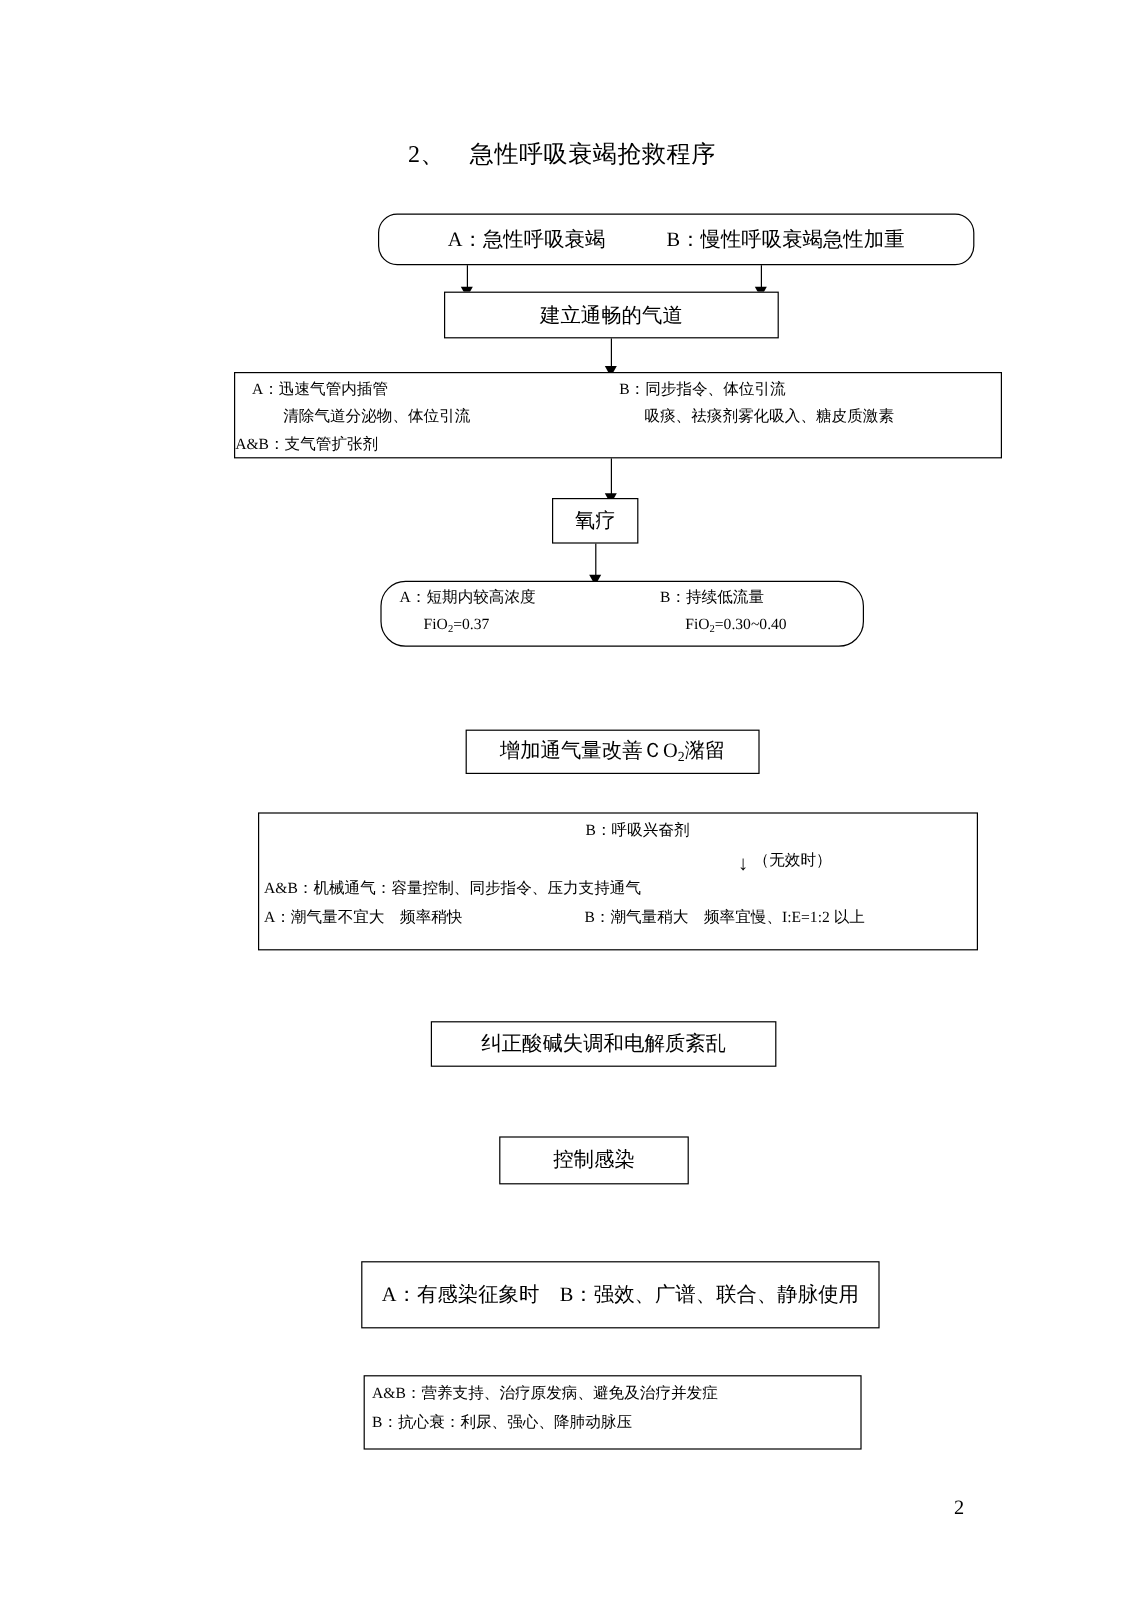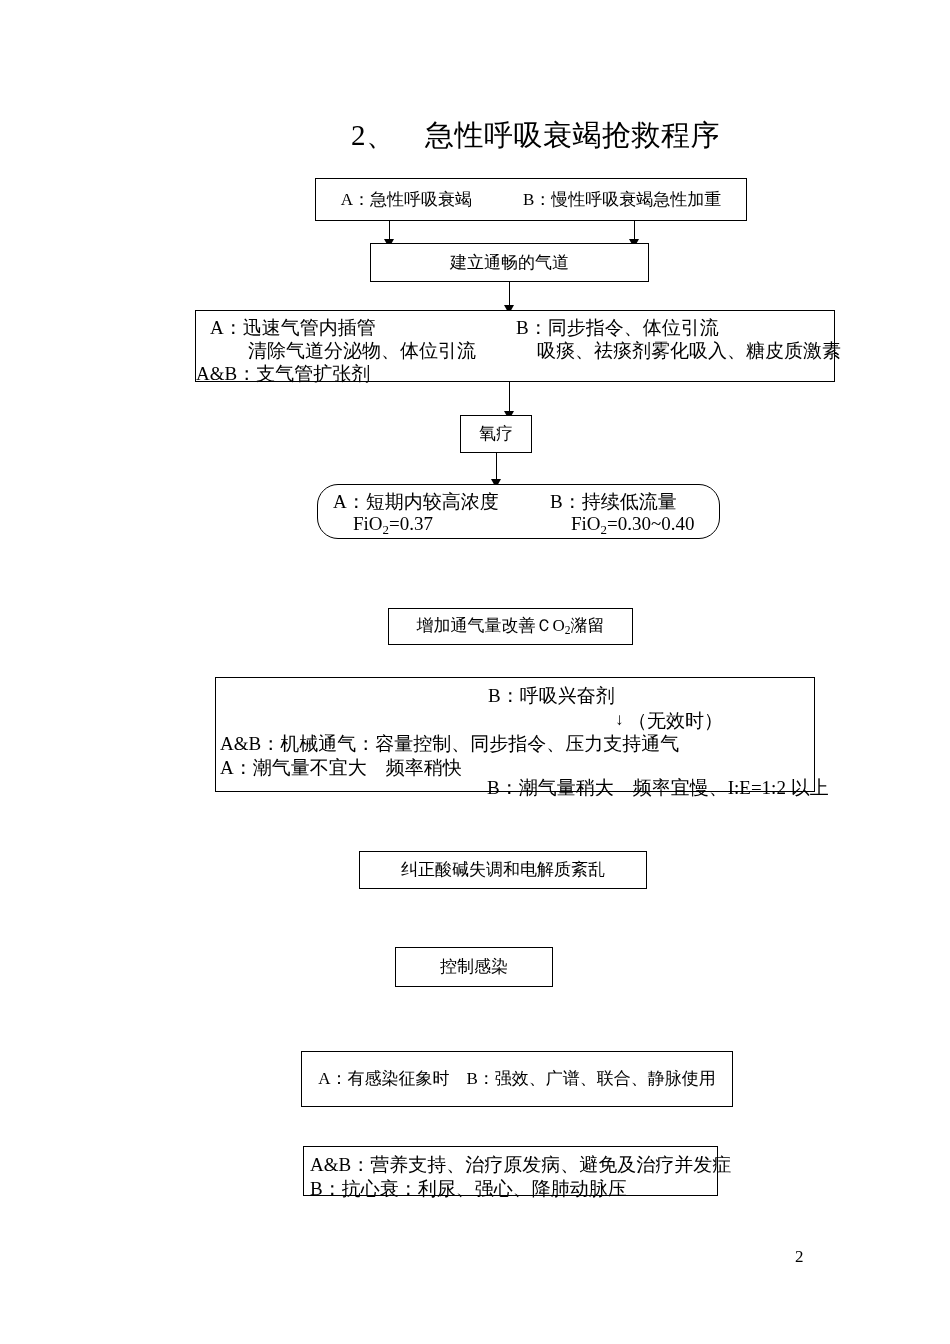--- a/index.html
+++ b/index.html
@@ -17,40 +17,40 @@
   }
 
   .page {
     position: absolute;
     inset: 0;
   }
 
   
   .doc-title {
     position: absolute;
-    left: 351px;
+    left: 340px;
     top: 117px;
-    font-size: 29px;
+    font-size: 20px;
     line-height: 1.25;
     white-space: pre;
     letter-spacing: 0.5px;
   }
 
   
   .fbox {
     position: absolute;
     box-sizing: border-box;
     border: 1.6px solid #000;
     background: #fff;
   }
   .fbox.thin { border-width: 1.2px; }
 
   .fbox .line {
     white-space: pre;
-    font-size: 19px;
+    font-size: 13px;
     line-height: 1.5;
   }
   .center-box {
     display: flex;
     align-items: center;
     justify-content: center;
   }
   .center-box .line { text-align: center; }
 
   .pad {
@@ -91,21 +91,21 @@
     font-size: 17px;
   }
 </style>
 </head>
 <body>
 
 <div class="page">
 
   <div class="doc-title">2、　急性呼吸衰竭抢救程序</div>
 
-  <div class="fbox center-box" style="left:315px; top:178px; width:432px; height:43px;">
+  <div class="fbox center-box" style="left:315px; top:178px; width:497px; height:43px;border-radius:16px;">
     <div class="line" style="font-size:17px;">A：急性呼吸衰竭　　　B：慢性呼吸衰竭急性加重</div>
   </div>
 
   <div class="vline" style="left:389px; top:221px; height:20px;"></div>
   <div class="arrowhead" style="left:384px; top:239px;"></div>
 
   <div class="vline" style="left:634px; top:221px; height:20px;"></div>
   <div class="arrowhead" style="left:629px; top:239px;"></div>
 
   <div class="fbox center-box" style="left:370px; top:243px; width:279px; height:39px;">
@@ -151,37 +151,37 @@
   <div class="fbox" style="left:215px; top:677px; width:600px; height:115px;">
     <div class="pad" style="position:relative; height:100%;">
       <div class="line" style="position:absolute; left:272px; top:4px;">B：呼吸兴奋剂</div>
 
       <div class="mini-arrow" style="left:399px; top:33px;">↓</div>
       <div class="line" style="position:absolute; left:412px; top:29px;">（无效时）</div>
 
       <div class="line" style="position:absolute; left:4px; top:52px;">A&amp;B：机械通气：容量控制、同步指令、压力支持通气</div>
 
       <div class="line" style="position:absolute; left:4px; top:76px;">A：潮气量不宜大　频率稍快</div>
-      <div class="line" style="position:absolute; left:271px; top:76px;margin-top:20px;">B：潮气量稍大　频率宜慢、I:E=1:2 以上</div>
+      <div class="line" style="position:absolute; left:271px; top:76px;">B：潮气量稍大　频率宜慢、I:E=1:2 以上</div>
     </div>
   </div>
 
   <div class="fbox center-box thin" style="left:359px; top:851px; width:288px; height:38px;">
     <div class="line" style="font-size:17px;">纠正酸碱失调和电解质紊乱</div>
   </div>
 
-  <div class="fbox center-box" style="left:395px; top:947px; width:158px; height:40px;">
+  <div class="fbox center-box" style="left:416px; top:947px; width:158px; height:40px;">
     <div class="line" style="font-size:17px;">控制感染</div>
   </div>
 
   <div class="fbox center-box thin" style="left:301px; top:1051px; width:432px; height:56px;">
     <div class="line" style="font-size:17px;">A：有感染征象时　B：强效、广谱、联合、静脉使用</div>
   </div>
 
-  <div class="fbox" style="left:303px; top:1146px; width:415px; height:50px;">
+  <div class="fbox" style="left:303px; top:1146px; width:415px; height:62px;">
     <div class="pad" style="position:relative; height:100%;">
       <div class="line" style="position:absolute; left:6px; top:4px;">A&amp;B：营养支持、治疗原发病、避免及治疗并发症</div>
       <div class="line" style="position:absolute; left:6px; top:28px;">B：抗心衰：利尿、强心、降肺动脉压</div>
     </div>
   </div>
 
   <div class="page-number">2</div>
 
 </div>
 

